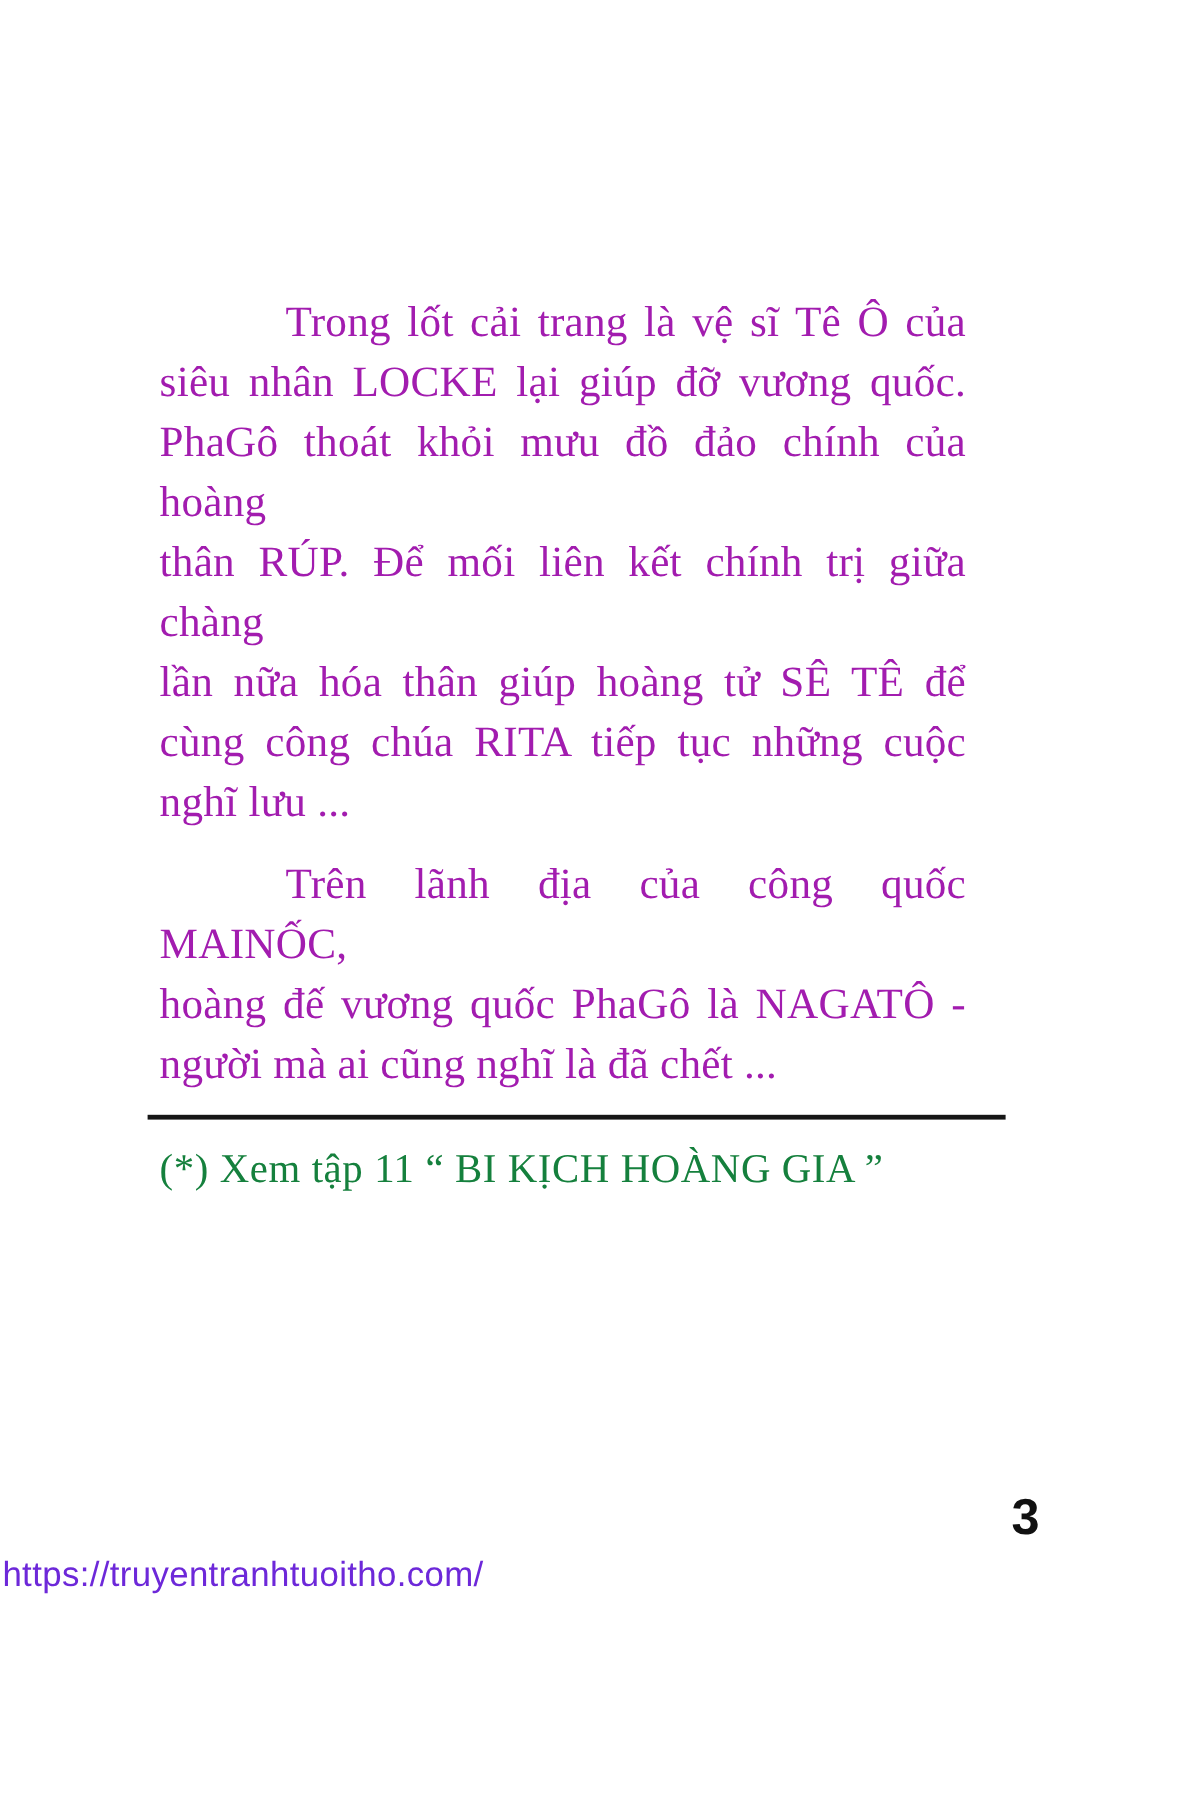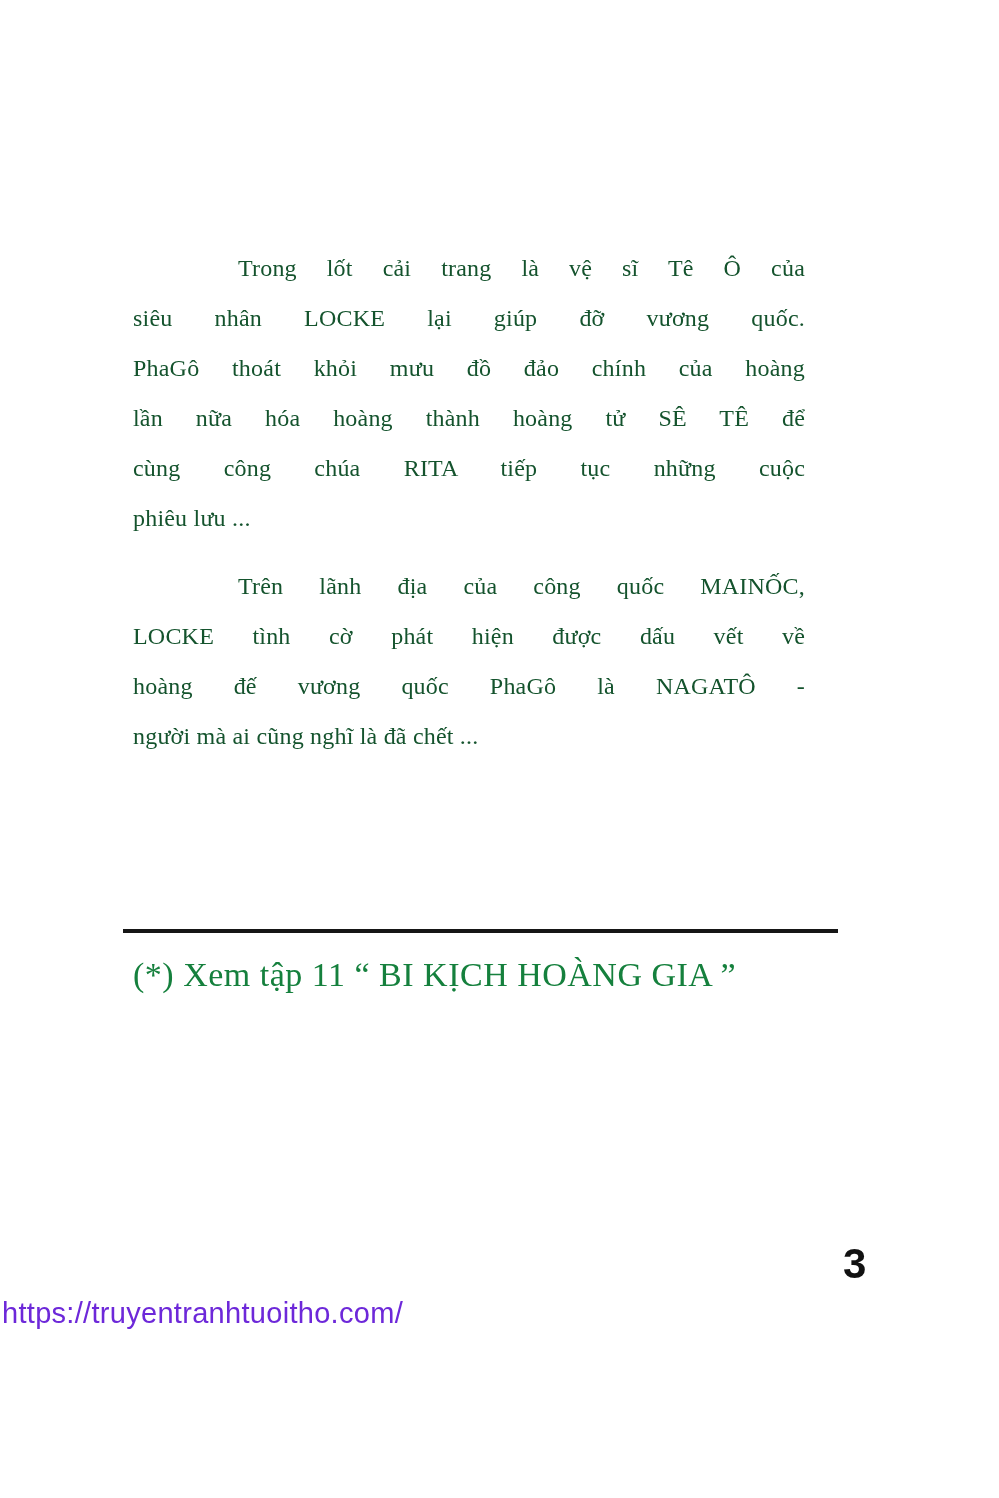--- a/index.html
+++ b/index.html
@@ -17,22 +17,22 @@
   .scan-page {
     position: absolute;
     inset: 0;
     background: #ffffff;
   }
   .text-block {
     position: absolute;
     left: 133px;
     top: 243px;
     width: 672px;
-    color: #14532d;
-    font-size: 24px;
+    color: #a21caf;
+    font-size: 36px;
   }
   .para {
     margin: 0;
   }
   .para2 {
     margin-top: 18px;
   }
   .line {
     line-height: 50px;
     text-align: justify;
@@ -95,28 +95,28 @@
 </head>
 <body>
 
 <div class="scan-page">
 
   <div class="text-block">
     <div class="para para1">
       <div class="line indent">Trong lốt cải trang là vệ sĩ Tê Ô của</div>
       <div class="line">siêu nhân LOCKE lại giúp đỡ vương quốc.</div>
       <div class="line">PhaGô thoát khỏi mưu đồ đảo chính của hoàng</div>
-      <div class="line">lần nữa hóa hoàng thành hoàng tử SÊ TÊ để</div>
+      <div class="line">thân RÚP. Để mối liên kết chính trị giữa chàng</div>
+      <div class="line">lần nữa hóa thân giúp hoàng tử SÊ TÊ để</div>
       <div class="line">cùng công chúa RITA tiếp tục những cuộc</div>
-      <div class="line last">phiêu lưu ...</div>
+      <div class="line last">nghĩ lưu ...</div>
     </div>
 
     <div class="para para2">
       <div class="line indent">Trên lãnh địa của công quốc MAINỐC,</div>
-      <div class="line">LOCKE tình cờ phát hiện được dấu vết về</div>
       <div class="line">hoàng đế vương quốc PhaGô là NAGATÔ -</div>
       <div class="line last">người mà ai cũng nghĩ là đã chết ...</div>
     </div>
   </div>
 
   <div class="footnote-rule"></div>
 
   <div class="footnote">(*) Xem tập 11 “ BI KỊCH HOÀNG GIA ”</div>
 
   <div class="page-number">3</div>

